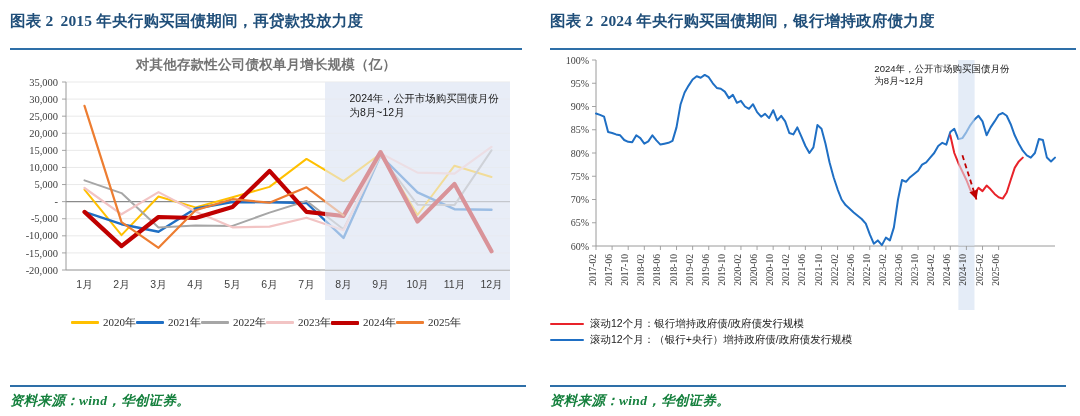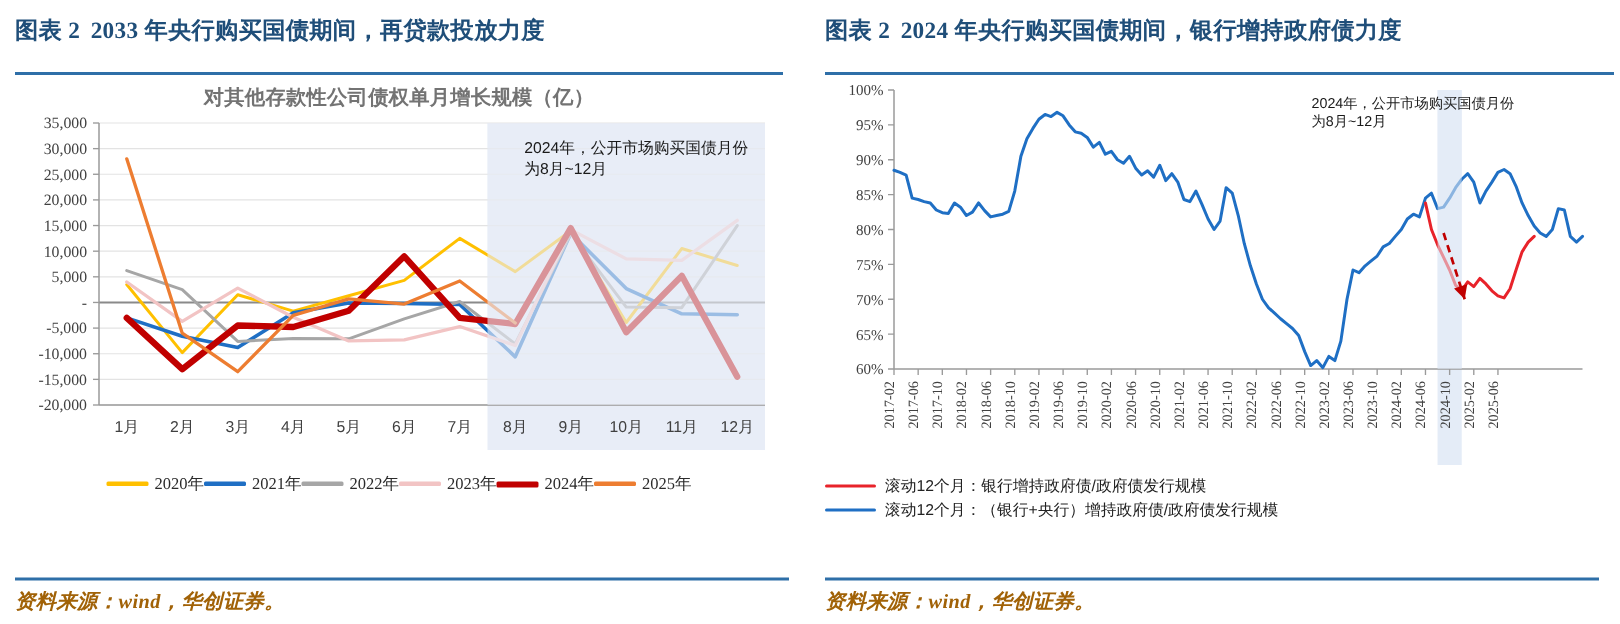--- a/index.html
+++ b/index.html
@@ -44,21 +44,21 @@
   .source-wrap {
     position: absolute;
     left: 10px; right: 14px;
     bottom: 6px;
   }
   .source-rule {
     border-top: 2.2px solid #2E6FA8;
     margin-bottom: 5px;
   }
   .source-text {
-    color: #a16207;
+    color: #15803d;
     font-style: italic;
     font-size: 13.5px;
     font-weight: bold;
     letter-spacing: .3px;
   }
 
   
   .chart-box { position: relative; }
   .chart-svg { display: block; }
 
@@ -103,21 +103,21 @@
   .tick-cn   { font-family: "Liberation Sans", sans-serif; fill: #404040; }
   .anno-text { font-family: "Liberation Sans", sans-serif; fill: #1a1a1a; }
 </style>
 </head>
 <body>
 
 <div class="page">
 
   <div class="panel panel-left">
     <div class="fig-title">
-      <span class="num">图表 2</span><span>2033 年央行购买国债期间，再贷款投放力度</span>
+      <span class="num">图表 2</span><span>2015 年央行购买国债期间，再贷款投放力度</span>
     </div>
     <div class="title-rule"></div>
 
     <div class="chart1-title">对其他存款性公司债权单月增长规模（亿）</div>
 
     <div class="chart-box">
       <svg class="chart-svg" id="svg1" width="512" height="240" viewBox="0 0 512 240">
           <rect x="315" y="8" width="185" height="218" fill="#E8EDF7"></rect>
           <line x1="56" y1="8" x2="500" y2="8" stroke="#e3e3e3" stroke-width="0.8"></line>
           <text x="48" y="11.6" text-anchor="end" font-size="10.5" class="axis-text">35,000</text>

